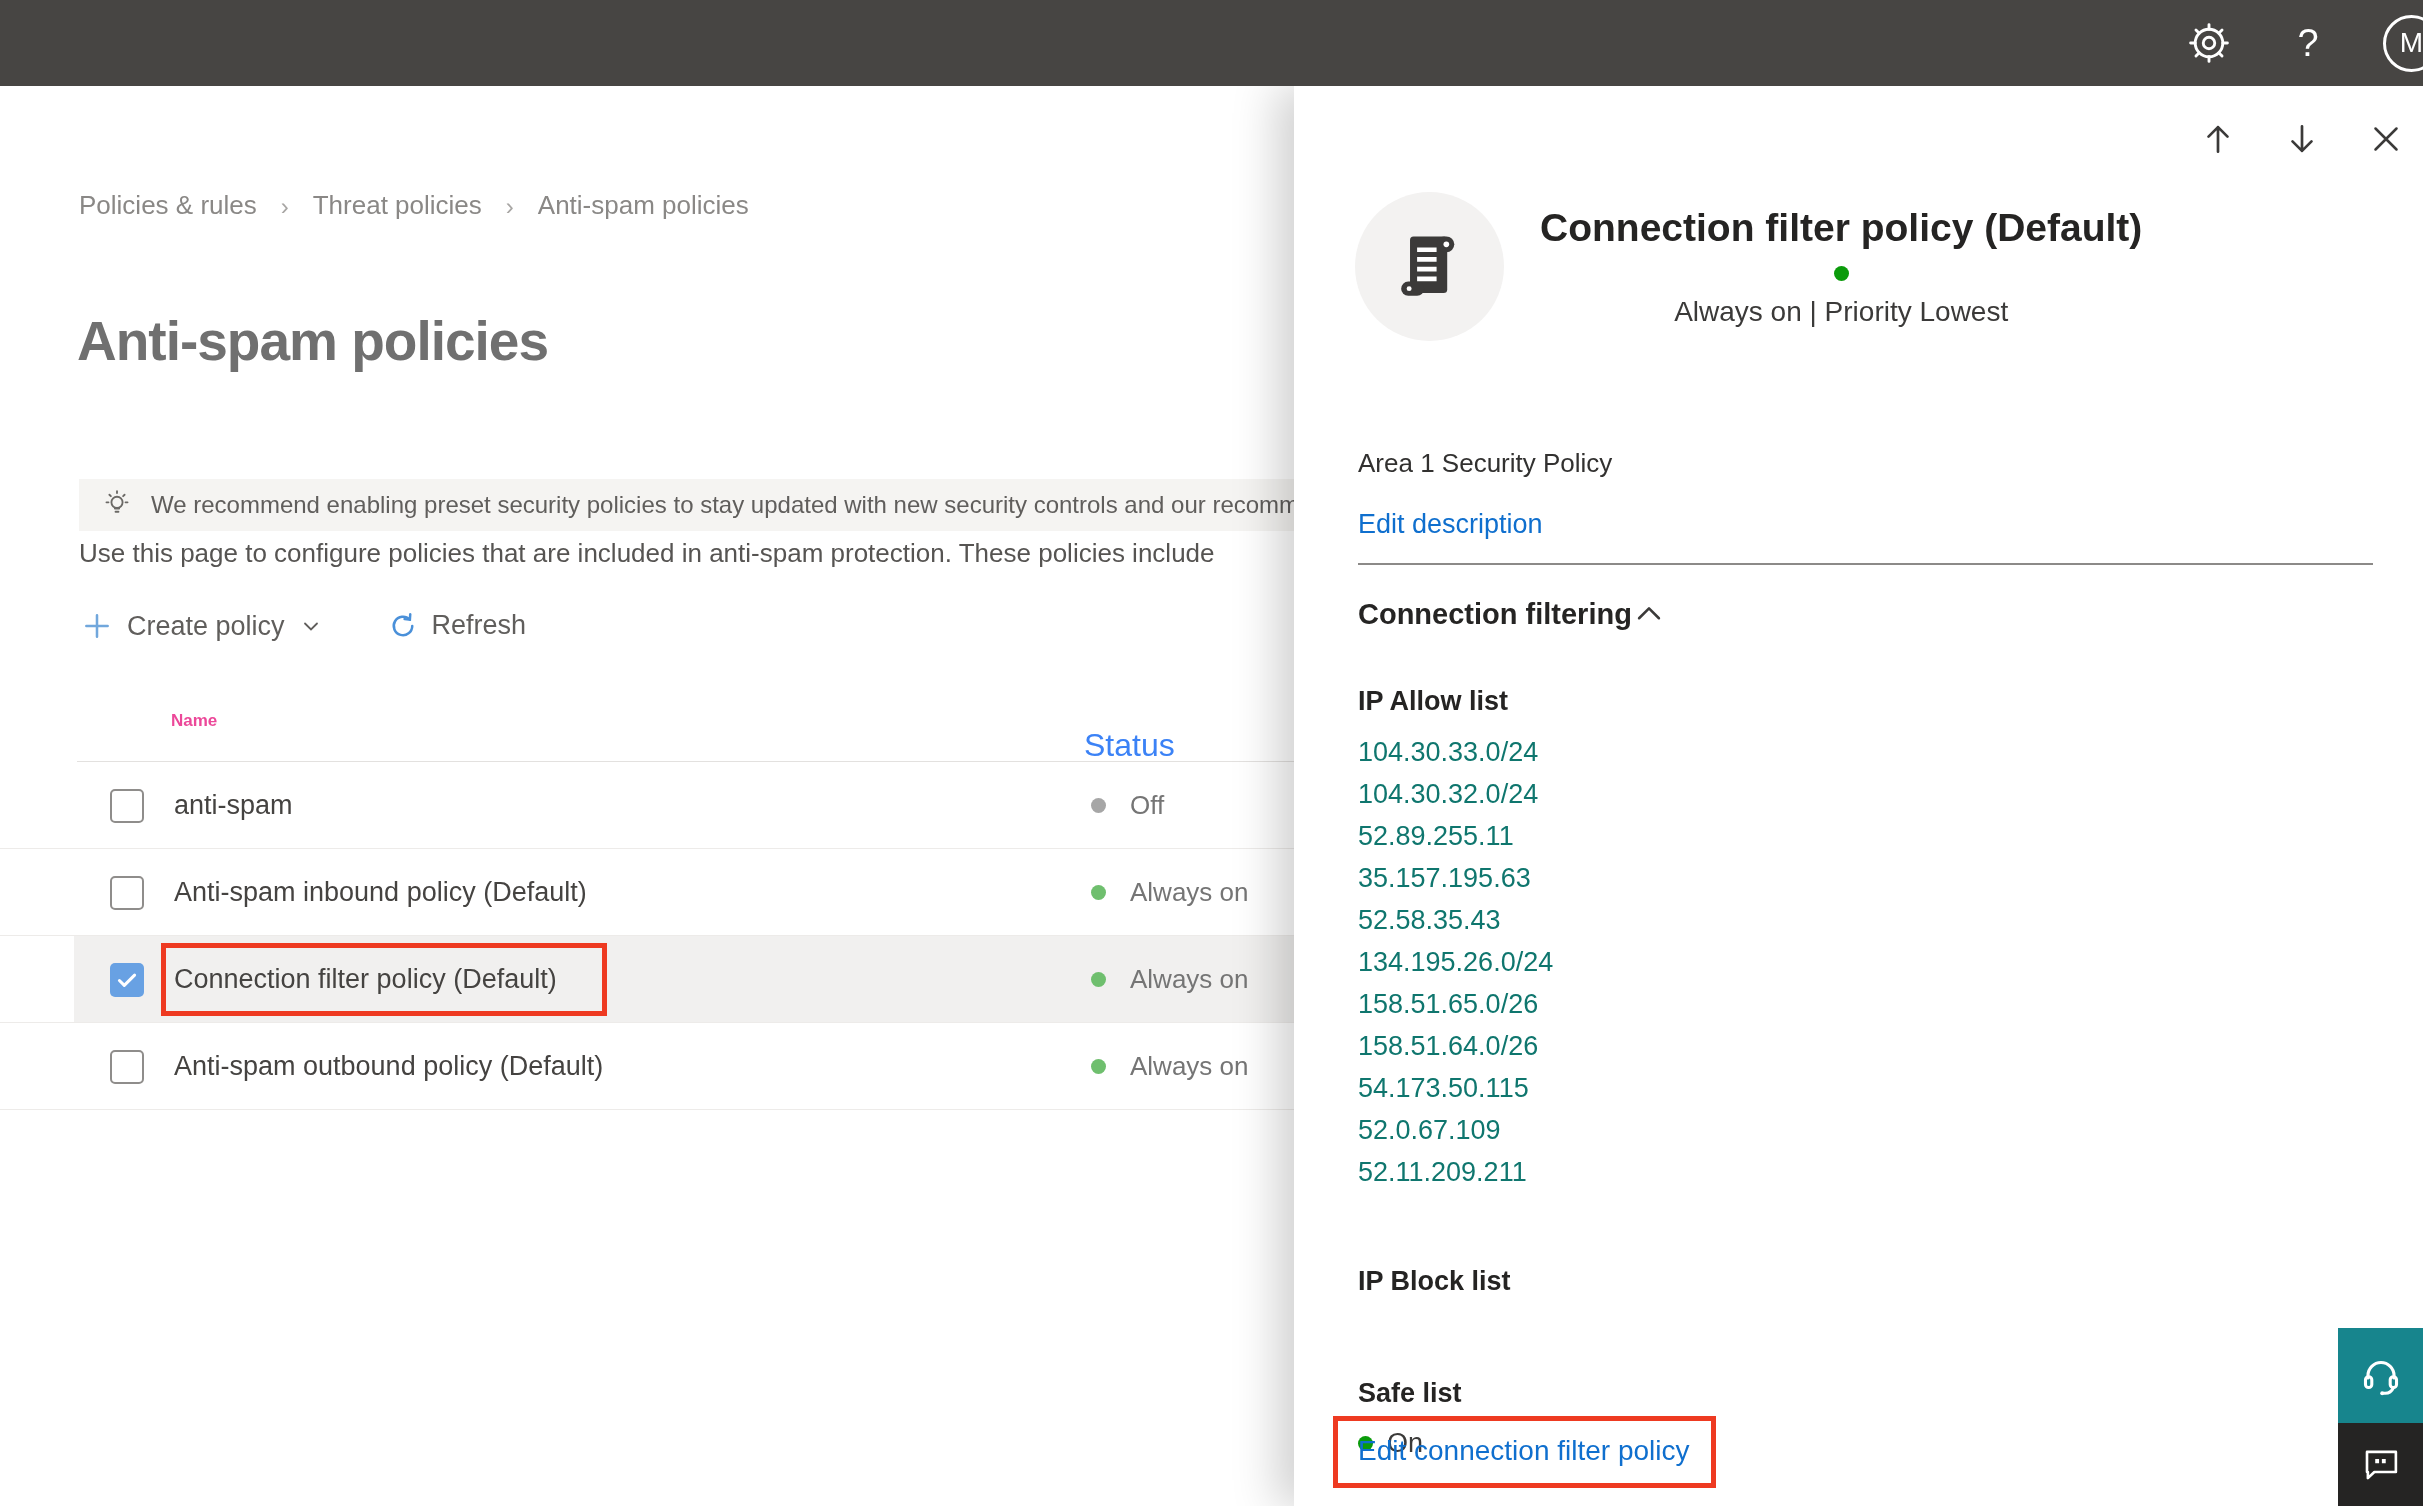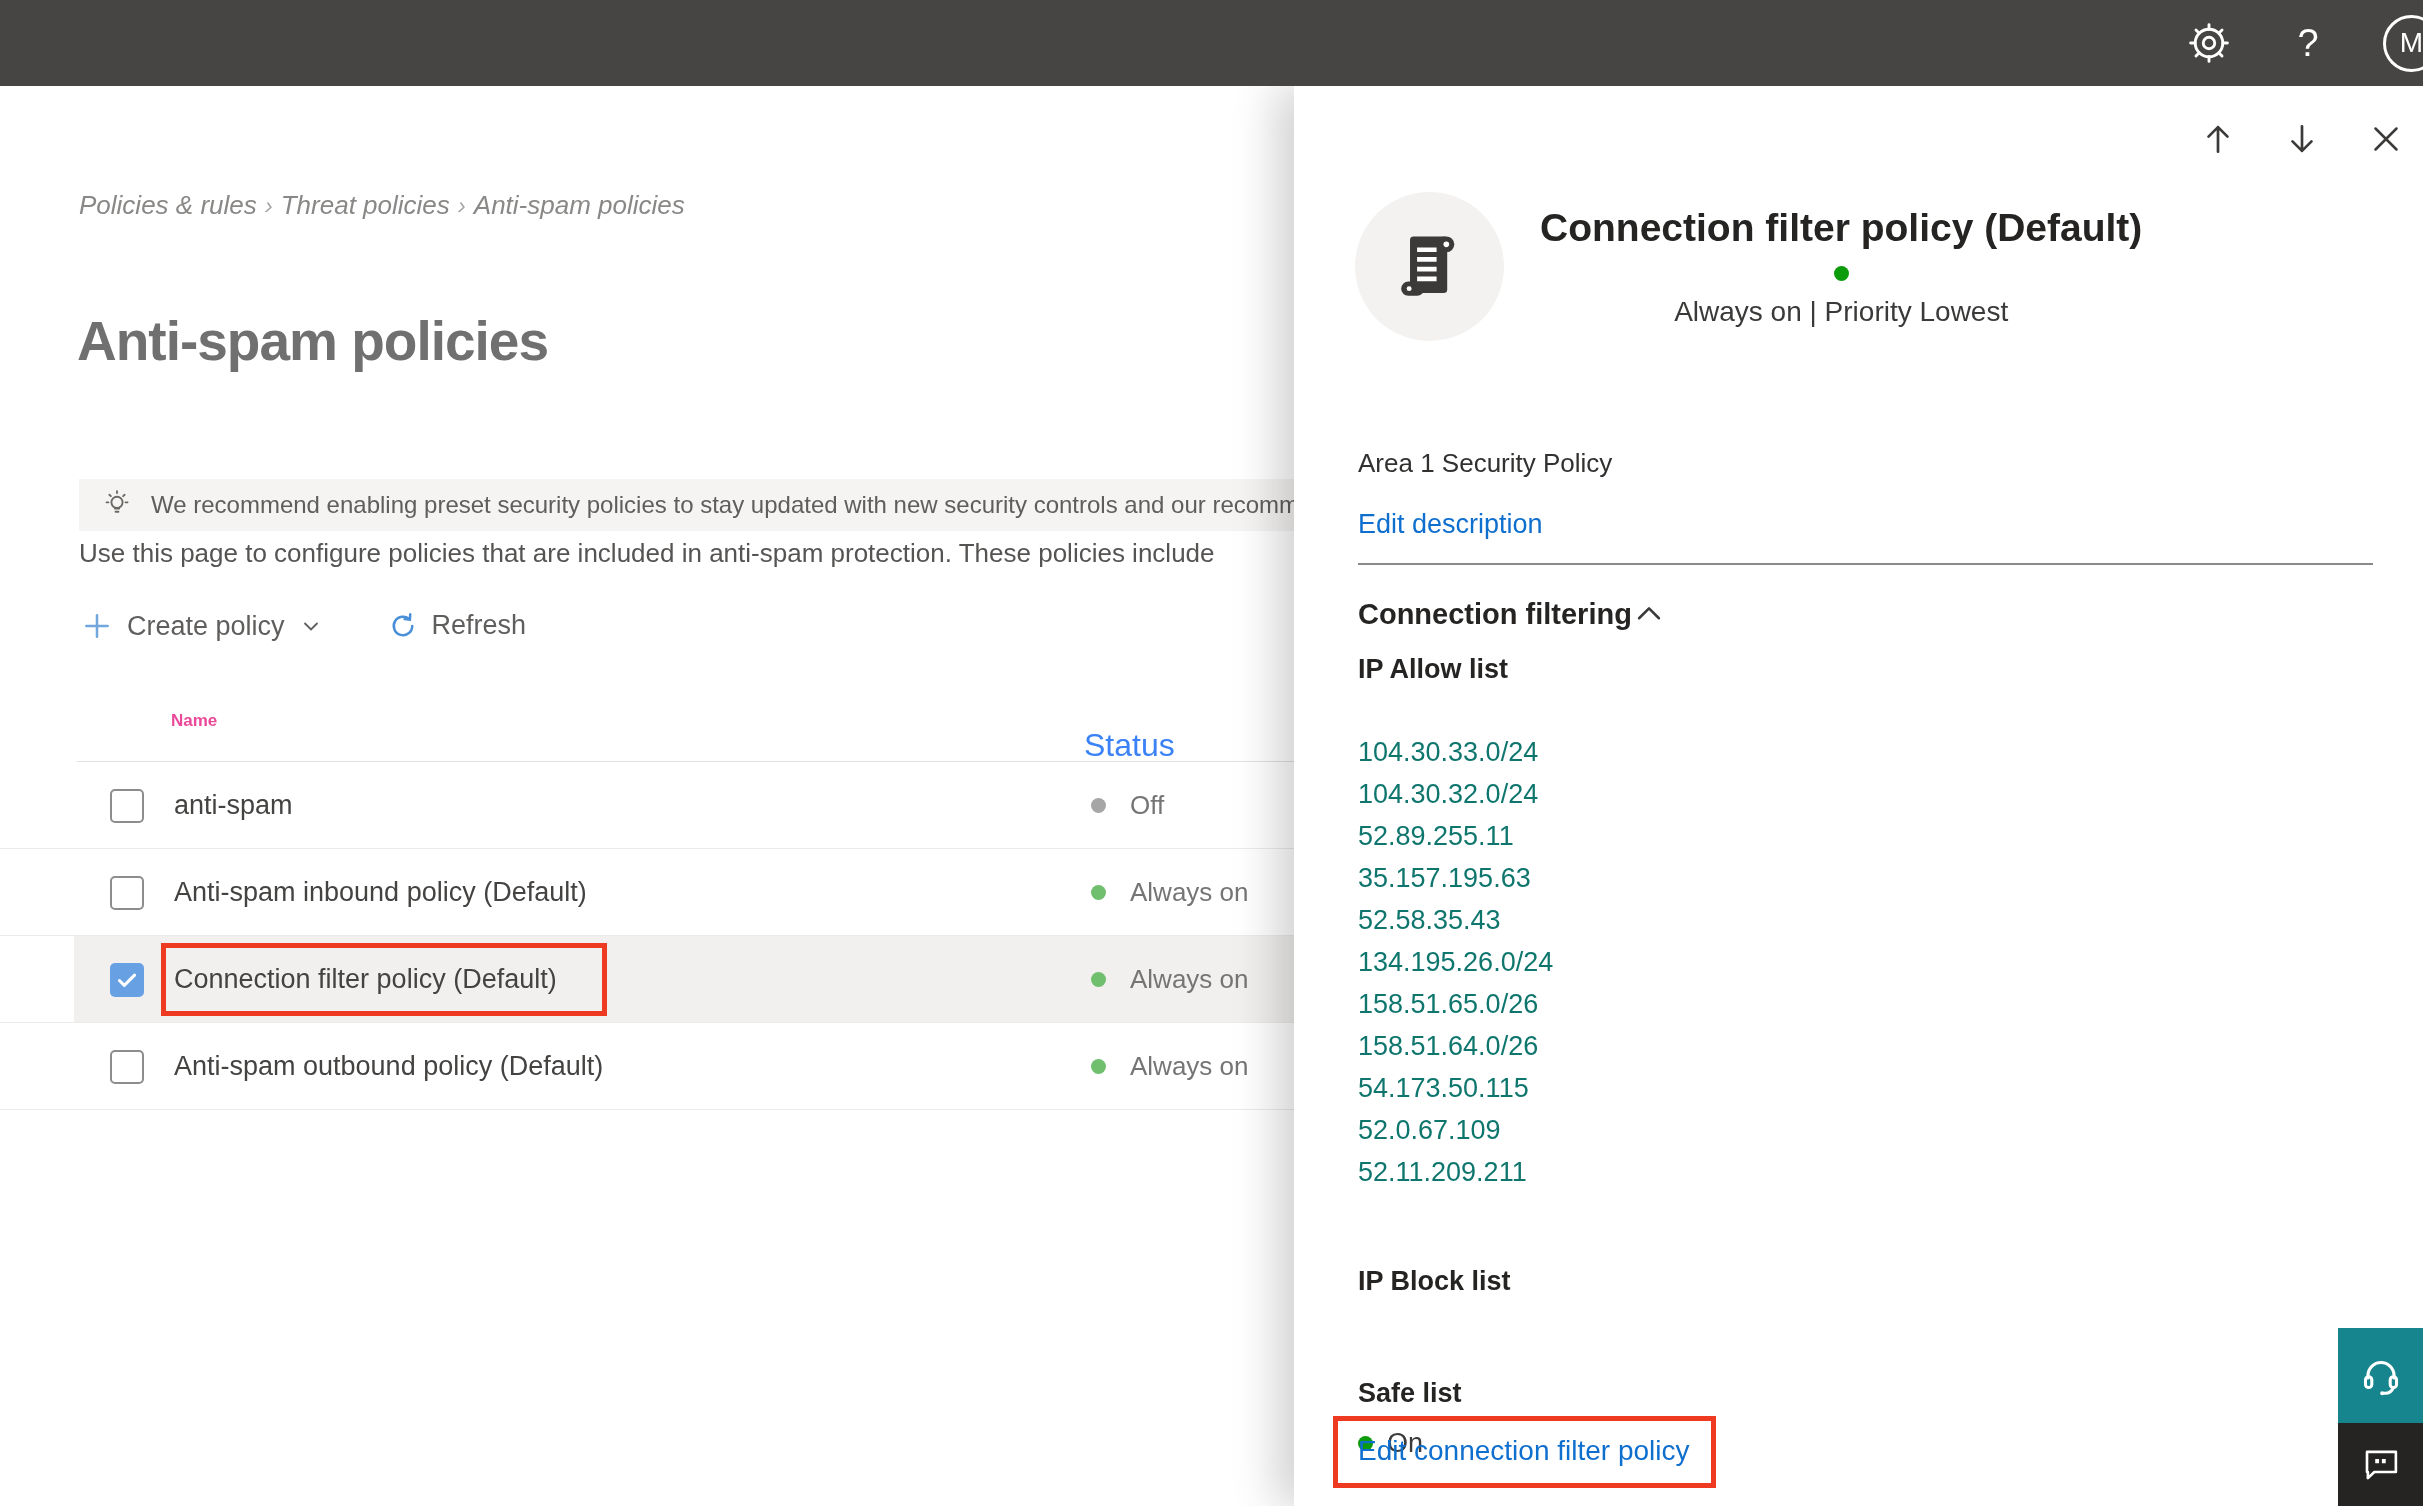--- a/index.html
+++ b/index.html
@@ -12,22 +12,22 @@
 
   
   .topbar { position:absolute; left:0; top:0; width:2424px; height:86px; background:#474543; z-index:20; }
   .topbar-right { position:absolute; right:0; top:0; height:86px; display:flex; align-items:center; gap:51px; padding-right:0; }
   .tb-icon { width:48px; height:48px; display:flex; align-items:center; justify-content:center; cursor:pointer; }
   .help-glyph { font-size:38px; color:#ffffff; font-weight:400; font-family:"Liberation Sans",sans-serif; }
   .tb-avatar { width:57px; height:57px; border:3px solid #ffffff; border-radius:50%;
     display:flex; align-items:center; justify-content:center; color:#fff; font-size:28px; margin-right:-16px; }
 
   
-  .breadcrumb { position:absolute; left:79px; top:190px; display:flex; align-items:center; gap:8px;
-    font-size:26px; color:#8a8886; z-index:1;font-style:italic; }
+  .breadcrumb { position:absolute; left:79px; top:190px; display:flex; align-items:flex-end; gap:24px;
+    font-size:26px; color:#8a8886; z-index:1; }
   .crumb { cursor:pointer; }
   .crumb-sep { color:#a8a6a4; font-size:24px; }
 
   .page-title { position:absolute; left:77px; top:309px; font-size:55px; font-weight:700;
     color:#707070; letter-spacing:-1px; z-index:1; }
 
   .banner { position:absolute; left:79px; top:479px; width:2344px; height:52px; background:#f5f4f2;
     display:flex; align-items:center; gap:18px; padding-left:22px;
     font-size:24px; color:#605e5c; white-space:nowrap; overflow:hidden; z-index:1; }
 
@@ -75,21 +75,21 @@
   .area-desc { position:absolute; left:64px; top:362px; font-size:26px; color:#323130; }
   .link { color:#0f6fce; cursor:pointer; }
   .edit-desc { position:absolute; left:64px; top:423px; font-size:27px; }
   .panel-divider { position:absolute; left:64px; top:477px; width:1015px; height:2px; background:#8c8a88; }
 
   .section-hdr { position:absolute; left:64px; top:511px; width:1015px; display:flex;
     justify-content:flex-start; align-items:center; }
   .section-title { font-size:29px; font-weight:700; color:#252423; }
   .chev-btn { cursor:pointer; }
 
-  .ip-allow-title { position:absolute; left:64px; top:568px; font-size:27px; font-weight:700; color:#252423; }
+  .ip-allow-title { position:absolute; left:64px; top:600px; font-size:27px; font-weight:700; color:#252423; }
   .ip-list { position:absolute; left:64px; top:645px; font-size:27px; color:#0f766e; line-height:42px; }
   .ip-block-title { position:absolute; left:64px; top:1180px; font-size:27px; font-weight:700; color:#252423; }
   .safe-title { position:absolute; left:64px; top:1292px; font-size:27px; font-weight:700; color:#252423; }
   .safe-status { position:absolute; left:64px; top:1342px; display:flex; align-items:center; gap:14px;
     font-size:27px; color:#3b3a39; }
   .edit-policy-box { position:absolute; left:39px; top:1330px; width:383px; height:72px;
     border:5px solid #ee3a21; pointer-events:none; }
   .edit-policy { position:absolute; left:64px; top:1349px; font-size:28px; }
 
   

